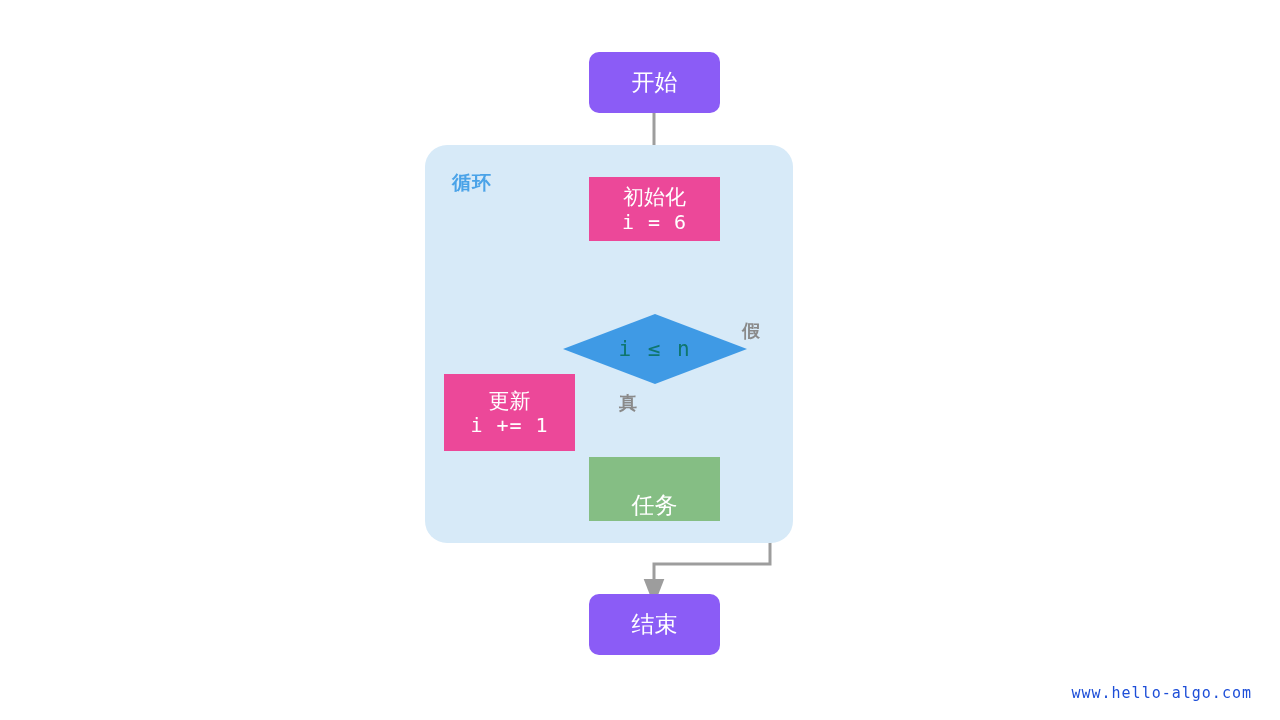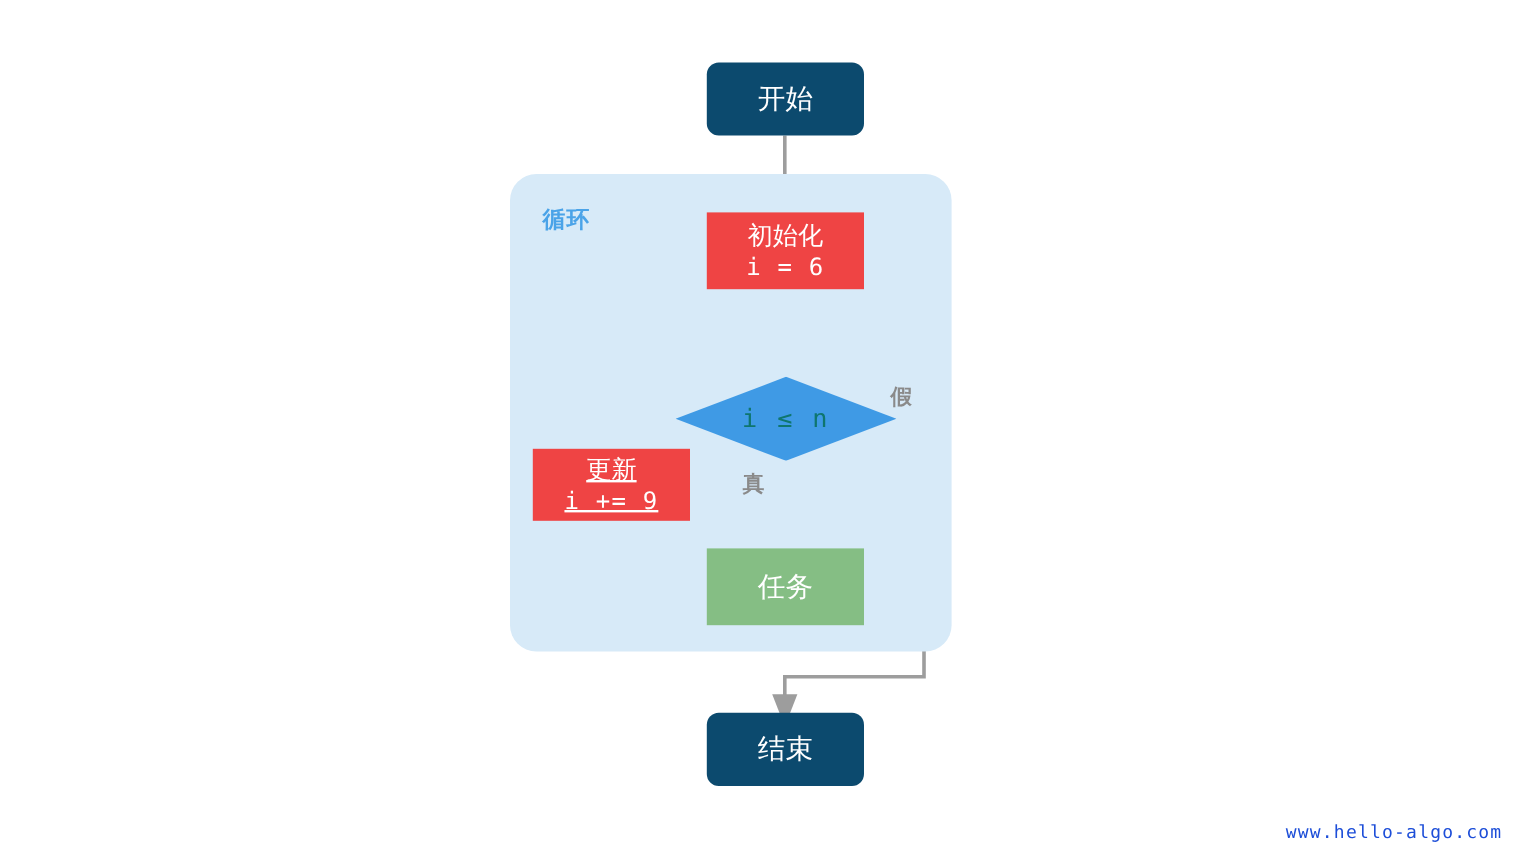--- a/index.html
+++ b/index.html
@@ -29,34 +29,35 @@
     flex-direction: column;
     align-items: center;
     justify-content: center;
     box-sizing: border-box;
     text-align: center;
     color: #ffffff;
     z-index: 3;
   }
 
   .node-terminal {
-    background: #0c4a6e;
+    background: #8b5cf6;
     border-radius: 10px;
     font-size: 23px;
   }
 
   .node-process {
-    background: #ef4444;
+    background: #ec4899;
     font-size: 21px;
     line-height: 1.22;
   }
 
   .node-task {
     background: #85be84;
     font-size: 23px;
+    justify-content: flex-end;
   }
 
   .mono {
     font-family: "DejaVu Sans Mono", "Liberation Mono", monospace;
     font-size: 20px;
     letter-spacing: 1px;
   }
 
   .diamond-label {
     position: absolute;
@@ -146,23 +147,23 @@
 
 <svg style="position:absolute; left:563px; top:314px; width:184px; height:70px; z-index:2;" viewBox="0 0 184 70" xmlns="http://www.w3.org/2000/svg">
   <polygon points="92,0 184,35 92,70 0,35" fill="#3f9ae5"></polygon>
 </svg>
 <div class="diamond-label" style="left:563px; top:314px; width:184px; height:70px;">i ≤ n</div>
 
 <div class="edge-label" style="left:619px; top:391px;">真</div>
 
 <div class="edge-label" style="left:742px; top:319px;">假</div>
 
-<div class="node node-process" style="left:444px; top:374px; width:131px; height:60px;text-decoration:underline;">
+<div class="node node-process" style="left:444px; top:374px; width:131px; height:77px;">
   <span>更新</span>
-  <span class="mono">i += 9</span>
+  <span class="mono">i += 1</span>
 </div>
 
 <div class="node node-task" style="left:589px; top:457px; width:131px; height:64px;">
   <span>任务</span>
 </div>
 
 <div class="node node-terminal" style="left:589px; top:594px; width:131px; height:61px;text-align:center;">
   <span>结束</span>
 </div>
 

